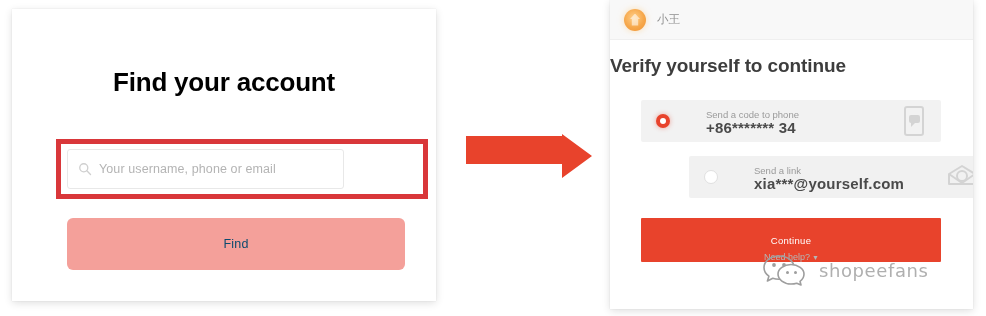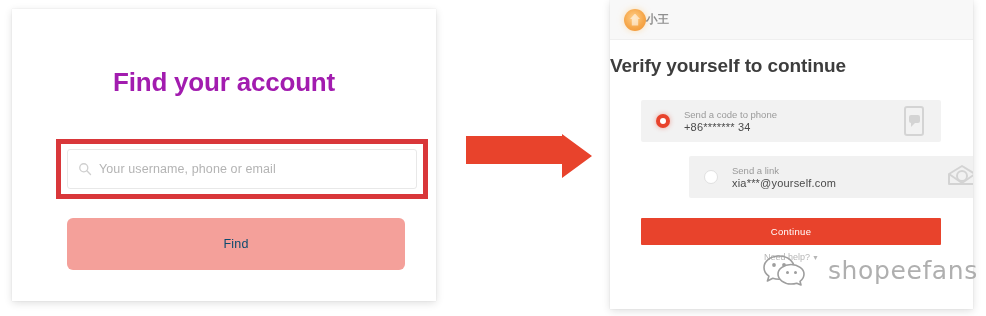--- a/index.html
+++ b/index.html
@@ -27,37 +27,37 @@
     background: #ffffff;
     box-shadow: 0 2px 8px rgba(0,0,0,0.13), 0 0 1px rgba(0,0,0,0.12);
   }
   #left-title {
     position: absolute;
     left: 0; right: 0;
     top: 58px;
     text-align: center;
     font-size: 26px;
     font-weight: bold;
-    color: #a21caf;
+    color: #000000;
     letter-spacing: -0.2px;
   }
   #highlight-box {
     position: absolute;
     left: 44px;
     top: 130px;
     width: 372px;
     height: 60px;
     border: 5px solid #d9373a;
     background: transparent;
   }
   #search-field {
     position: absolute;
     left: 55px;
     top: 140px;
-    width: 350px;
+    width: 277px;
     height: 40px;
     border: 1px solid #e4e4e4;
     border-radius: 3px;
     background: #ffffff;
     display: flex;
     align-items: center;
     padding: 0 10px;
     opacity: 0.85;
   }
   #search-icon {
@@ -129,23 +129,24 @@
   }
   #avatar::after {
     content: "";
     position: absolute;
     left: 6px; top: 5px;
     width: 10px; height: 12px;
     background: rgba(255,255,255,0.55);
     clip-path: polygon(50% 0%, 100% 45%, 82% 45%, 82% 100%, 18% 100%, 18% 45%, 0% 45%);
   }
   #avatar-name {
+    margin-left: 11px;
     font-size: 11.5px;
     color: #676767;
-    font-weight: bold;
+    font-weight: normal;
     opacity: 0.72;
   }
   #right-title {
     position: absolute;
     left: 0; right: 0;
     top: 55px;
     text-align: left;
     font-size: 19px;
     font-weight: bold;
     color: #3d3d3d;
@@ -154,20 +155,21 @@
   .option-row {
     position: absolute;
     left: 31px;
     width: 300px;
     height: 42px;
     background: #f2f2f2;
     border-radius: 2px;
     display: flex;
     align-items: center;
     cursor: pointer;
+    gap: 22px;
   }
   #option-phone { top: 100px; }
   #option-email { top: 156px; background: #f1f1f1; margin-left: 48px; }
 
   .radio {
     width: 14px; height: 14px;
     flex: 0 0 14px;
     border-radius: 50%;
     margin-left: 15px;
     position: relative;
@@ -193,39 +195,39 @@
     flex: 1 1 auto;
     min-width: 0;
   }
   .option-label {
     font-size: 9.5px;
     color: #9a9a9a;
     line-height: 13px;
     white-space: nowrap;
   }
   .option-value {
-    font-size: 11px;
+    font-size: 15px;
     color: #4a4a4a;
-    font-weight: normal;
+    font-weight: bold;
     line-height: 13px;
     white-space: nowrap;
     letter-spacing: 0.2px;
   }
   .option-icon {
     width: 34px; height: 34px;
     flex: 0 0 34px;
     margin-right: 10px;
     opacity: 0.22;
   }
   #continue-button {
     position: absolute;
     left: 31px;
     top: 218px;
     width: 300px;
-    height: 27px;
+    height: 44px;
     background: #e8432c;
     border: none;
     border-radius: 1px;
     color: #ffffff;
     font-size: 9.5px;
     font-family: "Liberation Sans", sans-serif;
     letter-spacing: 0.3px;
     cursor: pointer;
   }
   #need-help {
@@ -242,22 +244,22 @@
   #watermark {
     position: absolute;
     left: 762px;
     top: 252px;
     display: flex;
     align-items: center;
     pointer-events: none;
   }
   #watermark-logo { width: 44px; height: 36px; flex: 0 0 44px; }
   #watermark-text {
-    margin-left: 22px;
-    font-size: 25px;
+    margin-left: 13px;
+    font-size: 18px;
     color: #9e9e9e;
     opacity: 0.82;
     letter-spacing: 0.6px;
     font-family: "DejaVu Sans", sans-serif;
   }
 </style>
 </head>
 <body>
 
 <div id="stage">

